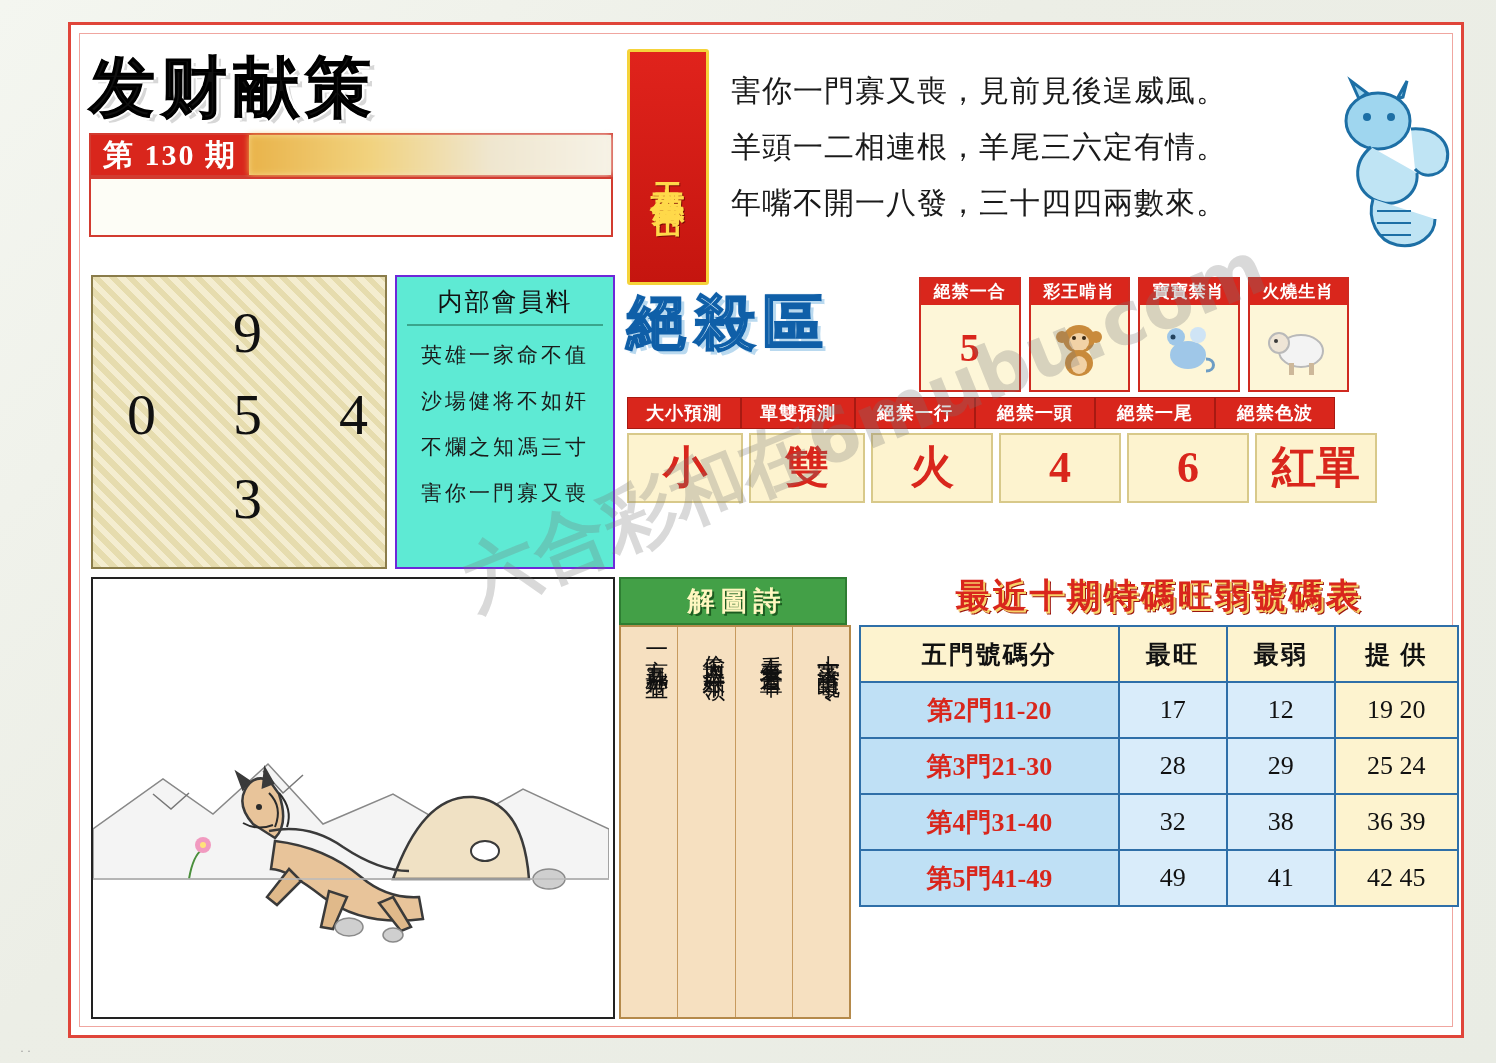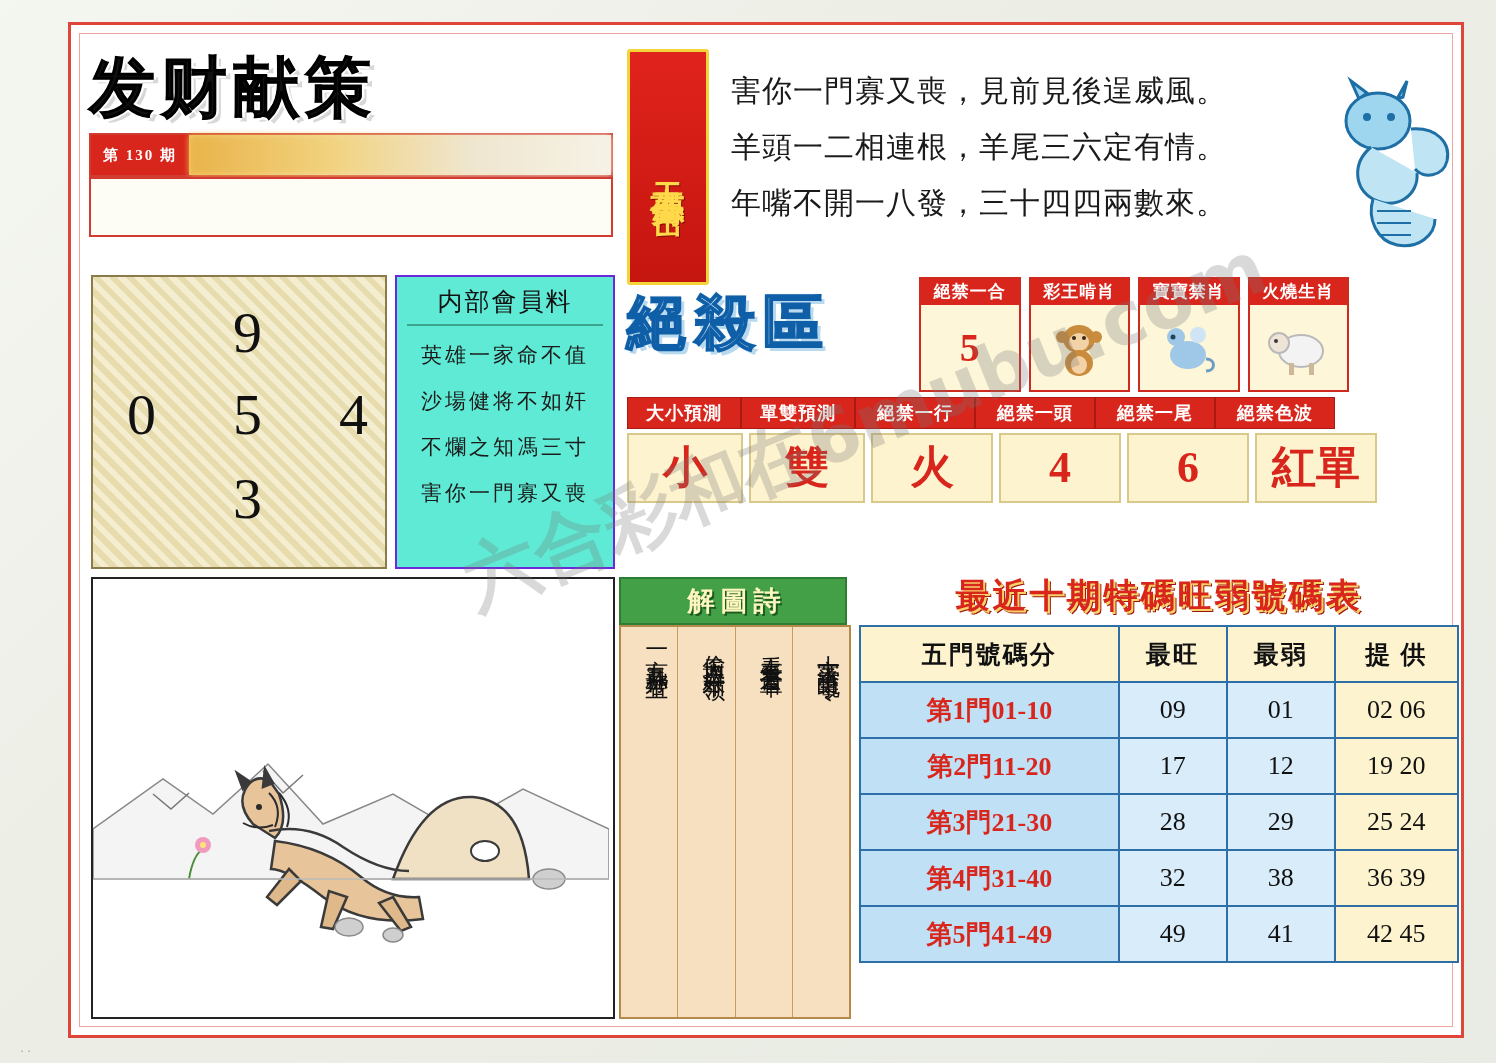--- a/index.html
+++ b/index.html
@@ -43,21 +43,21 @@
     white-space:nowrap;
     line-height:78px;
   }
   .issue-bar{
     position:absolute;left:18px;top:108px;width:520px;height:40px;
     background:linear-gradient(90deg,#f2c94c 0%,#f6dca0 45%,#f4efe0 100%);
     border:2px solid #d23b30;
     display:flex;align-items:center;
   }
   .issue-label{
-    background:#d9261c;color:#fff;font-weight:bold;font-size:15px;
+    background:#d9261c;color:#fff;font-weight:bold;font-size:30px;
     height:100%;display:flex;align-items:center;padding:0 12px;
     font-family:"Liberation Serif",serif;letter-spacing:2px;
   }
   .issue-blur{
     flex:1;height:100%;
     background:linear-gradient(90deg,#e9b34a,#f1d27e,#efe6cf,#f6f2e6);
     filter:blur(3px);
   }
   .issue-note{
     position:absolute;left:18px;top:152px;width:520px;height:56px;
@@ -426,26 +426,20 @@
     <table class="t">
       <thead>
         <tr>
           <th>五門號碼分</th>
           <th>最旺</th>
           <th>最弱</th>
           <th>提 供</th>
         </tr>
       </thead>
       <tbody>
-        <tr>
-          <td class="c0">第1門01-10</td>
-          <td class="hot">09</td>
-          <td class="cold">01</td>
-          <td class="prov">02 06</td>
-        </tr>
         <tr>
           <td class="c0">第2門11-20</td>
           <td class="hot">17</td>
           <td class="cold">12</td>
           <td class="prov">19 20</td>
         </tr>
         <tr>
           <td class="c0">第3門21-30</td>
           <td class="hot">28</td>
           <td class="cold">29</td>

